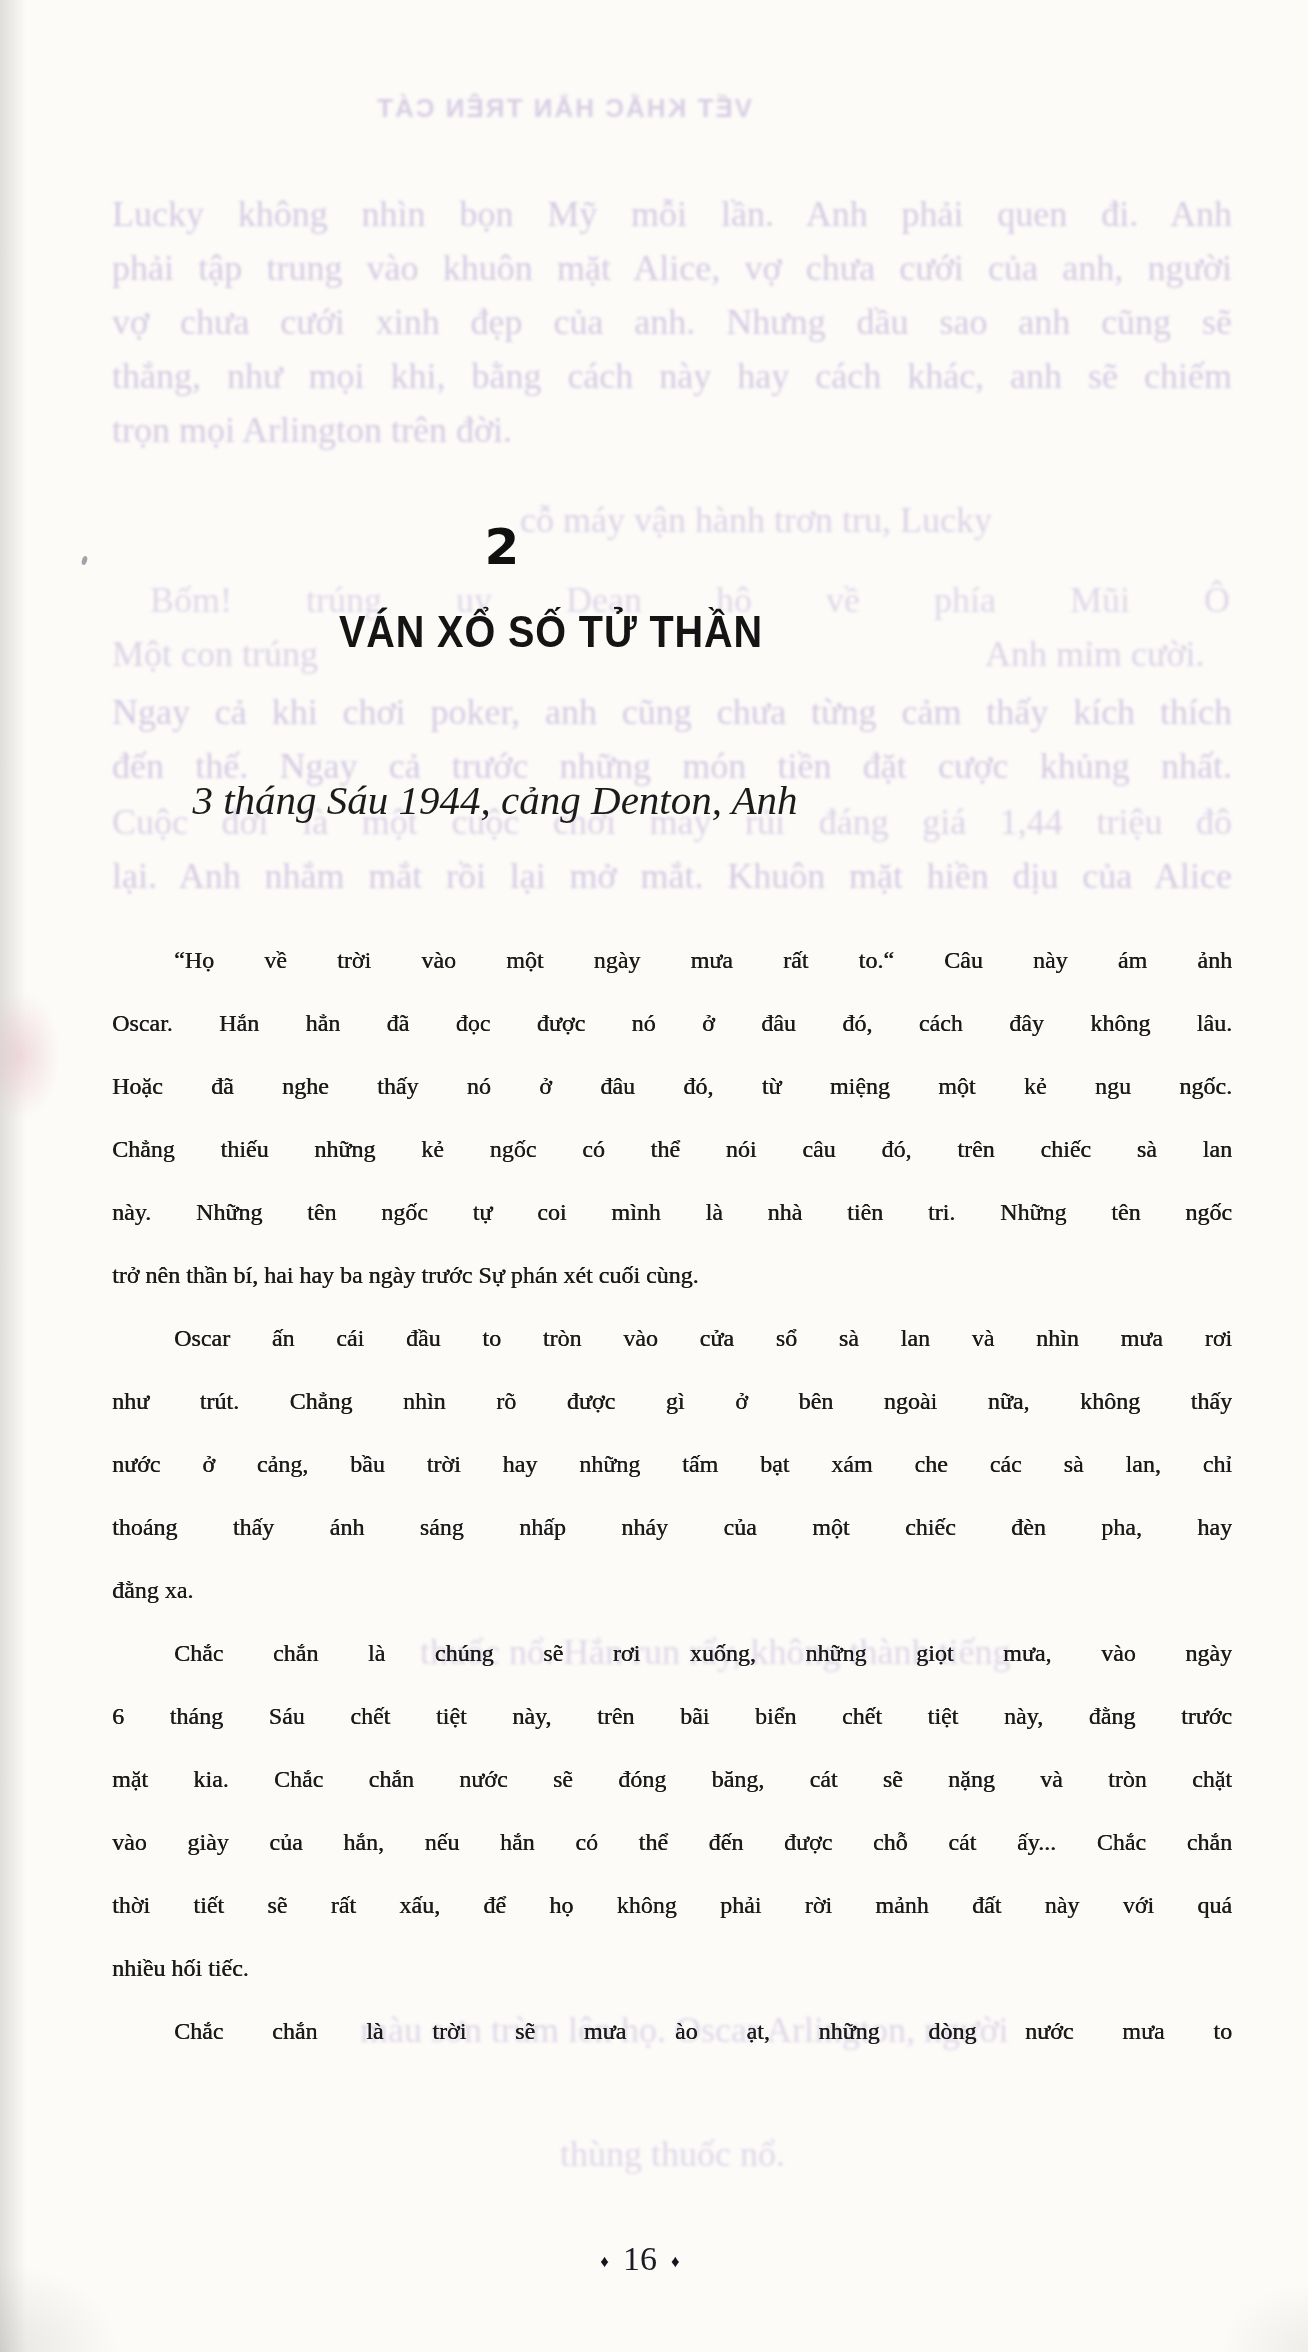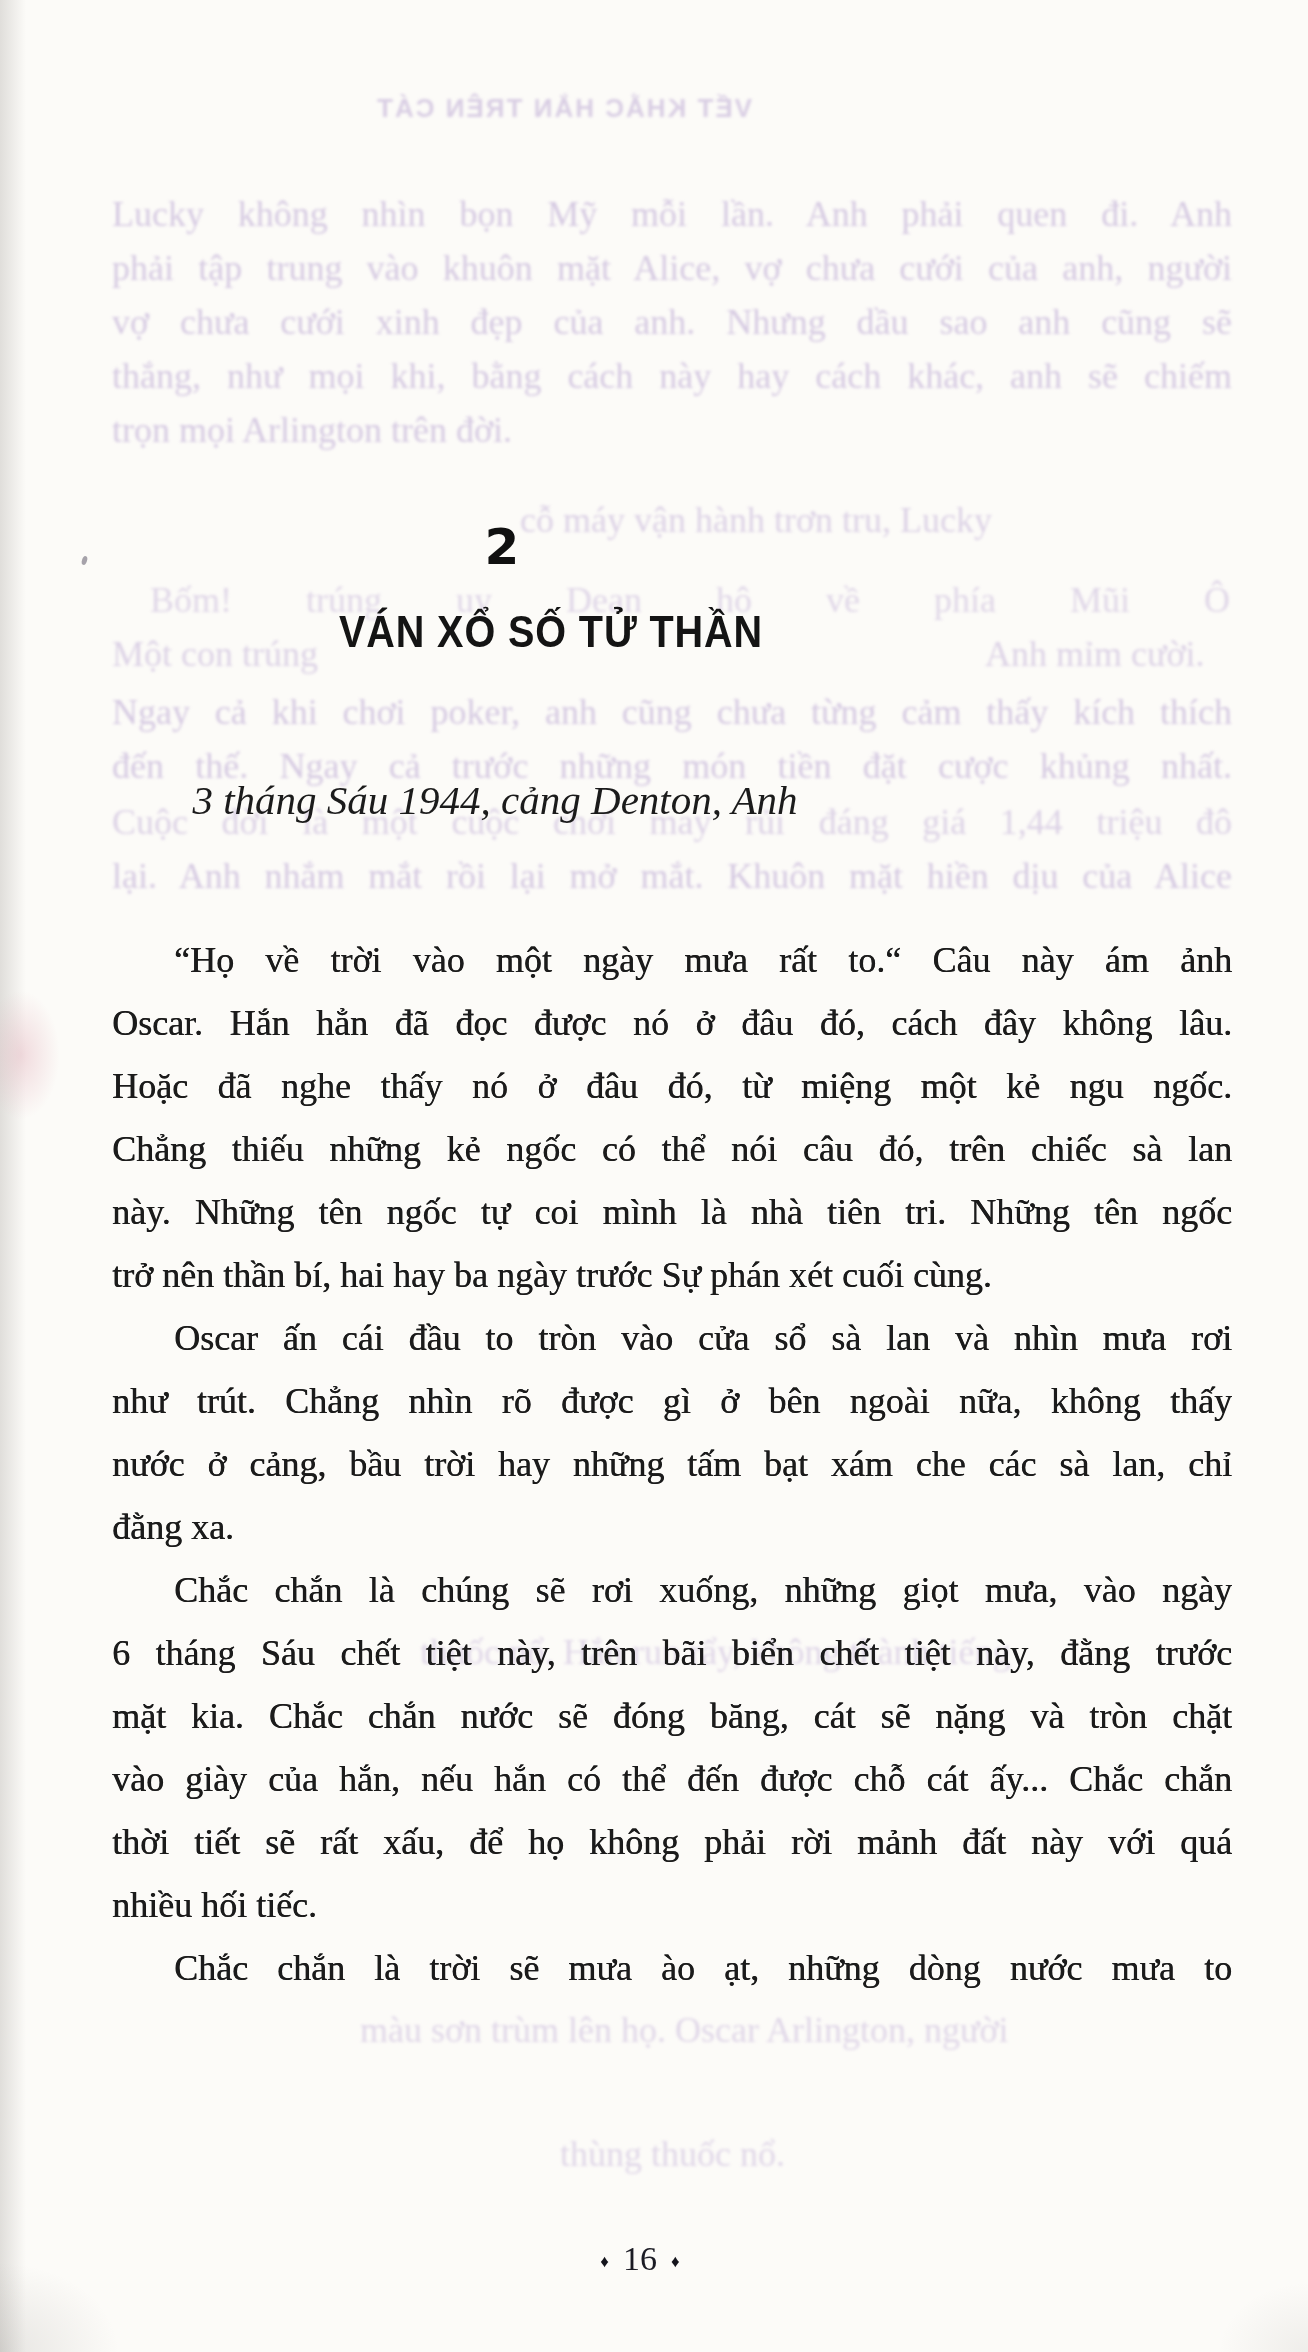--- a/index.html
+++ b/index.html
@@ -38,21 +38,21 @@
   .chapter-title{position:absolute;left:0;right:0;top:606px;text-align:center;
     transform:translateX(-103px) scaleX(0.88);
     font-family:"Liberation Sans",sans-serif;font-weight:bold;font-size:45px;
     letter-spacing:1px;color:#141414;}
   .dateline{position:absolute;left:0;right:0;top:776px;text-align:center;
     transform:translateX(-159px);
     font-style:italic;font-size:41px;color:#1b1b1b;}
 
   
   .body-text{position:absolute;left:112px;top:929px;width:1120px;color:#1b1b1b;}
-  .bline{height:63px;line-height:63px;font-size:36px;
+  .bline{height:63px;line-height:63px;font-size:24px;
     text-align:justify;text-align-last:justify;overflow:hidden;
     text-shadow:0.4px 0 0 currentColor;}
   .bline.indent{padding-left:62px;}
   .bline.last{text-align-last:left;}
 
   
   .folio{position:absolute;left:0;right:0;top:2240px;text-align:center;
     transform:translateX(-14px);font-size:34px;color:#1b1b24;}
   .folio .diamond{font-size:17px;vertical-align:3px;margin:0 14px;color:#14141c;}
 </style>
@@ -94,20 +94,21 @@
   <div class="body-text">
       <div class="bline indent">“Họ về trời vào một ngày mưa rất to.“ Câu này ám ảnh</div>
       <div class="bline">Oscar. Hắn hẳn đã đọc được nó ở đâu đó, cách đây không lâu.</div>
       <div class="bline">Hoặc đã nghe thấy nó ở đâu đó, từ miệng một kẻ ngu ngốc.</div>
       <div class="bline">Chẳng thiếu những kẻ ngốc có thể nói câu đó, trên chiếc sà lan</div>
       <div class="bline">này. Những tên ngốc tự coi mình là nhà tiên tri. Những tên ngốc</div>
       <div class="bline last">trở nên thần bí, hai hay ba ngày trước Sự phán xét cuối cùng.</div>
       <div class="bline indent">Oscar ấn cái đầu to tròn vào cửa sổ sà lan và nhìn mưa rơi</div>
       <div class="bline">như trút. Chẳng nhìn rõ được gì ở bên ngoài nữa, không thấy</div>
       <div class="bline">nước ở cảng, bầu trời hay những tấm bạt xám che các sà lan, chỉ</div>
+      <div class="bline">thoáng thấy ánh sáng nhấp nháy của một chiếc đèn pha, hay</div>
       <div class="bline last">đằng xa.</div>
       <div class="bline indent">Chắc chắn là chúng sẽ rơi xuống, những giọt mưa, vào ngày</div>
       <div class="bline">6 tháng Sáu chết tiệt này, trên bãi biển chết tiệt này, đằng trước</div>
       <div class="bline">mặt kia. Chắc chắn nước sẽ đóng băng, cát sẽ nặng và tròn chặt</div>
       <div class="bline">vào giày của hắn, nếu hắn có thể đến được chỗ cát ấy... Chắc chắn</div>
       <div class="bline">thời tiết sẽ rất xấu, để họ không phải rời mảnh đất này với quá</div>
       <div class="bline last">nhiều hối tiếc.</div>
       <div class="bline indent">Chắc chắn là trời sẽ mưa ào ạt, những dòng nước mưa to</div>
     </div>
 

